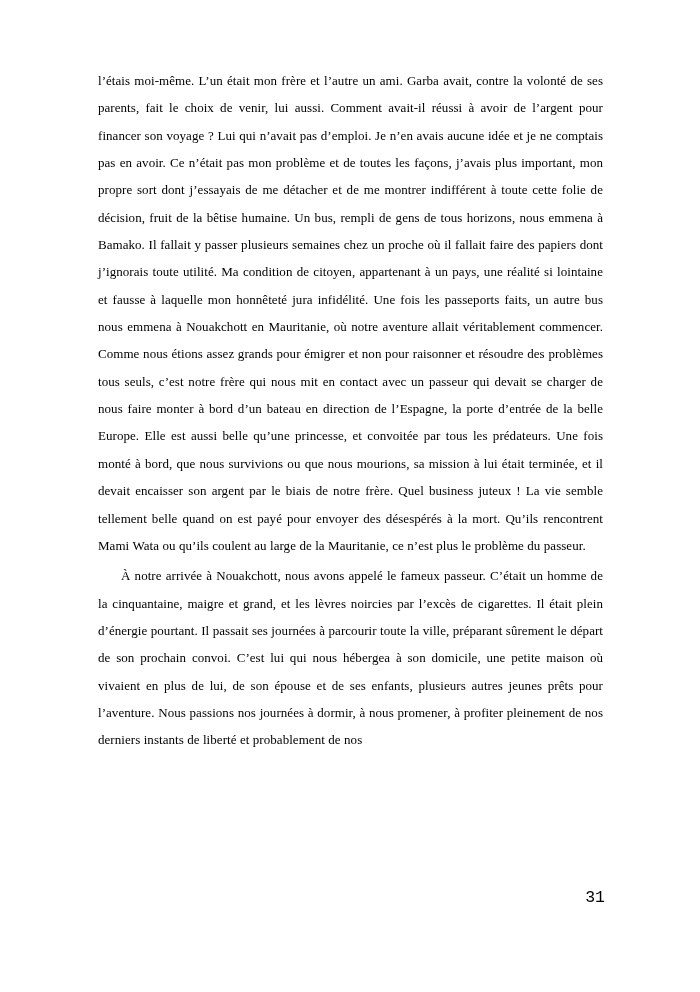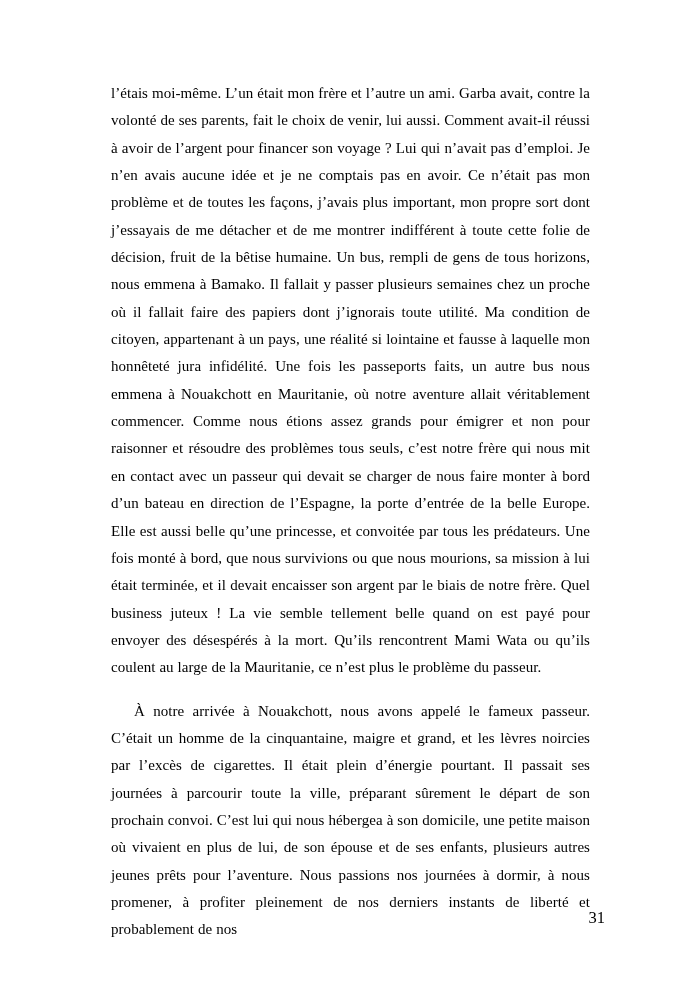--- a/index.html
+++ b/index.html
@@ -21,42 +21,42 @@
     background: #ffffff;
     box-sizing: border-box;
   }
   .text-block {
     position: absolute;
     left: 95px;
     top: 64px;
     width: 511px;
   }
   .para {
-    margin: 16px;
+    margin: 3px;
     text-align: justify;
     text-justify: inter-word;
-    font-size: 15px;
+    font-size: 13px;
     line-height: 27.35px;
     letter-spacing: 0.05px;
     word-spacing: 0.1px;
     -webkit-font-smoothing: antialiased;
     hyphens: none;
   }
   .para.indent {
     text-indent: 23px;
   }
   .page-number {
     position: absolute;
     right: 95px;
-    top: 908px;
+    top: 888px;
     width: 60px;
     text-align: right;
     font-size: 16.5px;
     line-height: 20px;
-    font-family: Liberation Serif, serif;
+    font-family: Liberation Mono, monospace;
     color: #000000;
   }
 </style>
 </head>
 <body>
 
 <div class="page">
 
   <div class="text-block">
     <p class="para">l’étais moi-même. L’un était mon frère et l’autre un ami. Garba avait, contre la volonté de ses parents, fait le choix de venir, lui aussi. Comment avait-il réussi à avoir de l’argent pour financer son voyage ? Lui qui n’avait pas d’emploi. Je n’en avais aucune idée et je ne comptais pas en avoir. Ce n’était pas mon problème et de toutes les façons, j’avais plus important, mon propre sort dont j’essayais de me détacher et de me montrer indifférent à toute cette folie de décision, fruit de la bêtise humaine. Un bus, rempli de gens de tous horizons, nous emmena à Bamako. Il fallait y passer plusieurs semaines chez un proche où il fallait faire des papiers dont j’ignorais toute utilité. Ma condition de citoyen, appartenant à un pays, une réalité si lointaine et fausse à laquelle mon honnêteté jura infidélité. Une fois les passeports faits, un autre bus nous emmena à Nouakchott en Mauritanie, où notre aventure allait véritablement commencer. Comme nous étions assez grands pour émigrer et non pour raisonner et résoudre des problèmes tous seuls, c’est notre frère qui nous mit en contact avec un passeur qui devait se charger de nous faire monter à bord d’un bateau en direction de l’Espagne, la porte d’entrée de la belle Europe. Elle est aussi belle qu’une princesse, et convoitée par tous les prédateurs. Une fois monté à bord, que nous survivions ou que nous mourions, sa mission à lui était terminée, et il devait encaisser son argent par le biais de notre frère. Quel business juteux ! La vie semble tellement belle quand on est payé pour envoyer des désespérés à la mort. Qu’ils rencontrent Mami Wata ou qu’ils coulent au large de la Mauritanie, ce n’est plus le problème du passeur.</p>

